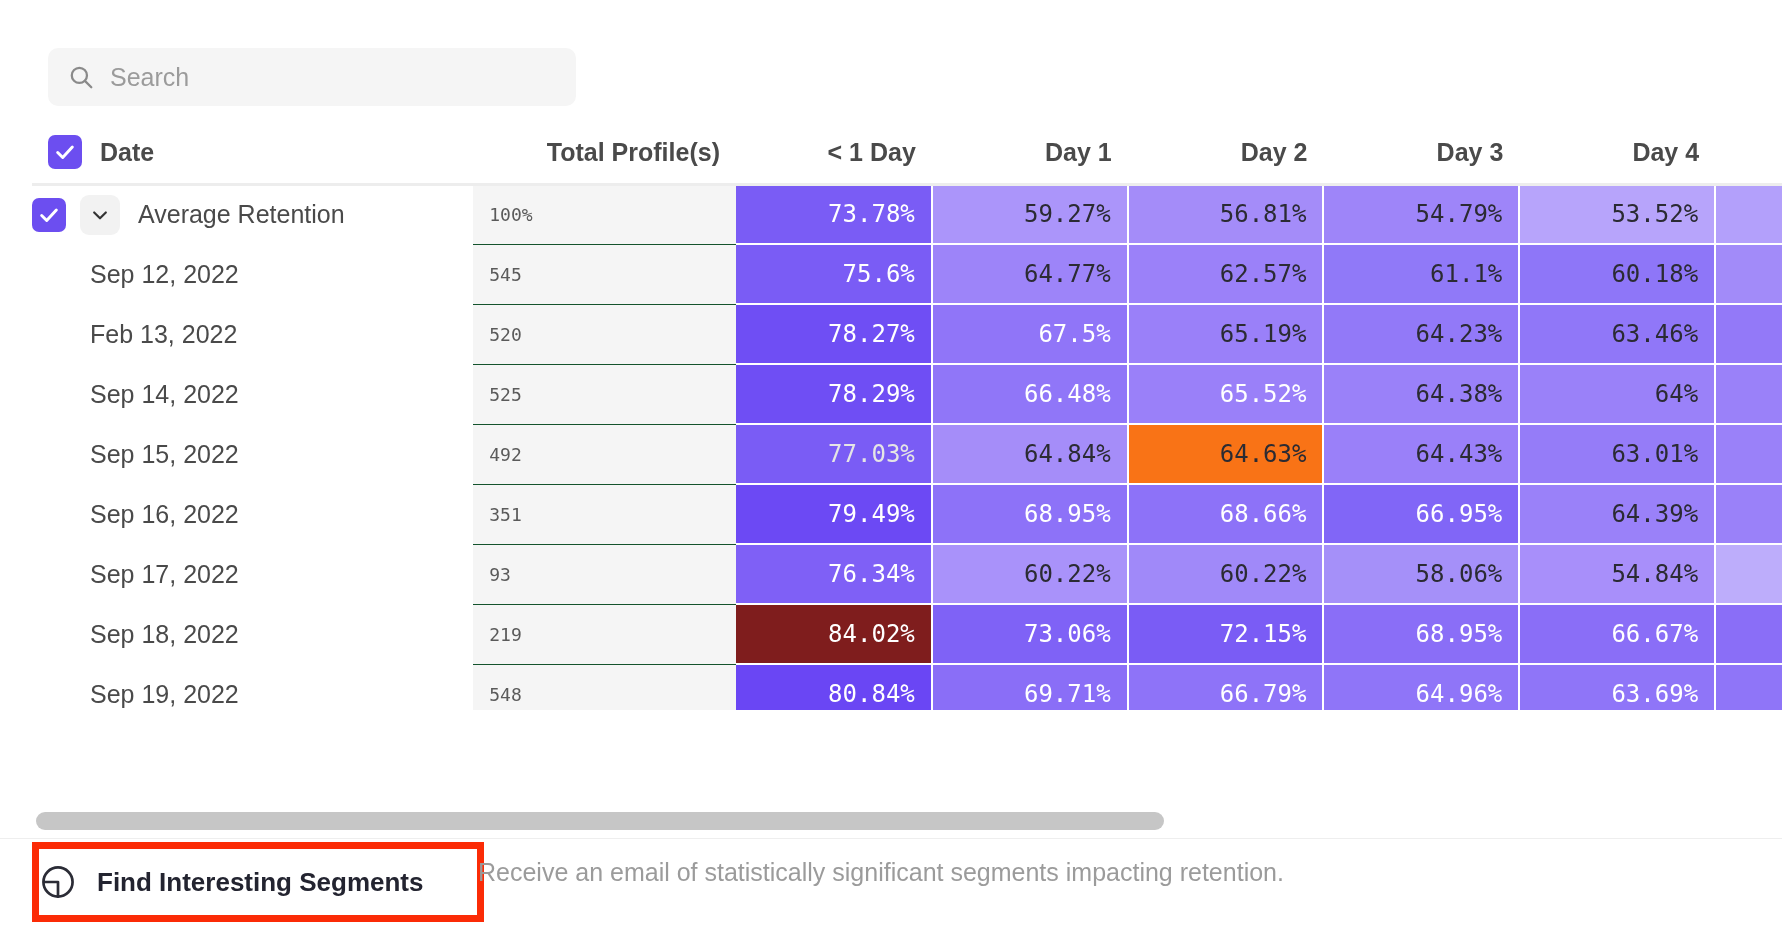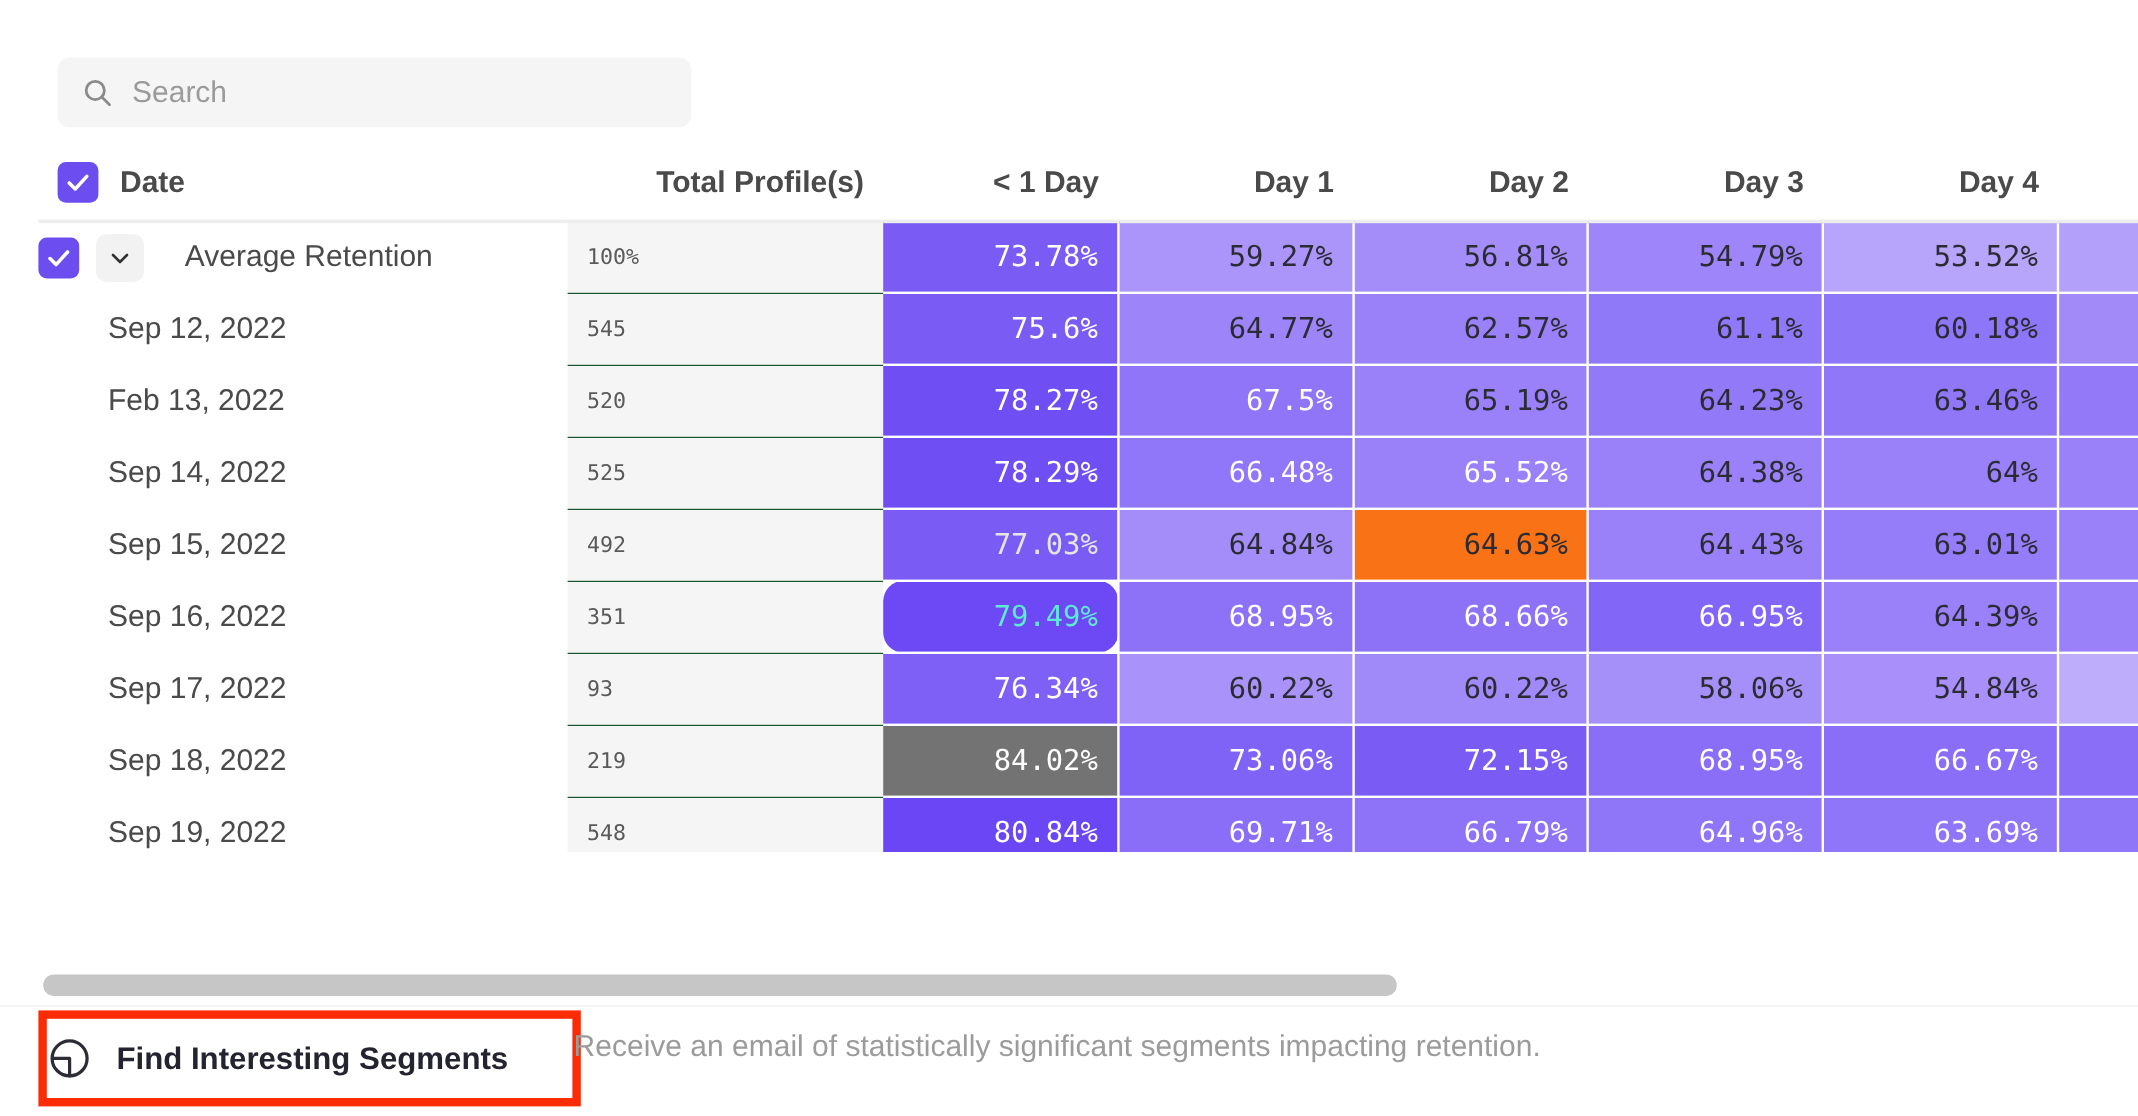--- a/index.html
+++ b/index.html
@@ -121,21 +121,21 @@
   .chev {
     width: 40px; height: 40px;
     flex: 0 0 40px;
     border-radius: 9px;
     background: #f2f2f2;
     display: flex; align-items: center; justify-content: center;
     cursor: pointer;
   }
   .chev svg { width: 20px; height: 20px; display: block; color:#333; }
   .date-label { padding-left: 4px; }
-  tr.avg td.c-date .date-label { padding-left: 4px; margin-left: 16px; }
+  tr.avg td.c-date .date-label { padding-left: 4px; }
   tr.sub td.c-date .date-label { margin-left: 54px; }
 
   
   .hscroll-track {
     position: absolute;
     left: 0;
     top: 806px;
     width: 1782px;
     height: 30px;
     background: #ffffff;
@@ -311,21 +311,21 @@
             <td class="c-cell" style="background: rgb(149, 124, 248); color: rgb(43, 43, 51);">63.01%</td>
             <td class="c-cell" style="background: rgb(154, 129, 249); color: rgb(43, 43, 51);">62.6%</td>
           </tr>
           <tr class="sub">
             <td class="c-date">
               <div class="date-inner">
                 <span class="date-label">Sep 16, 2022</span>
               </div>
             </td>
             <td class="c-total">351</td>
-            <td class="c-cell" style="background: rgb(108, 73, 244); color: #5eead4; border-radius: 17px;">79.49%</td>
+            <td class="c-cell" style="background: rgb(108, 73, 244); color: #ffffff;">79.49%</td>
             <td class="c-cell" style="background: rgb(141, 114, 248); color: rgb(255, 255, 255);">68.95%</td>
             <td class="c-cell" style="background: rgb(141, 114, 248); color: rgb(255, 255, 255);">68.66%</td>
             <td class="c-cell" style="background: rgb(129, 102, 247); color: rgb(255, 255, 255);">66.95%</td>
             <td class="c-cell" style="background: rgb(154, 129, 249); color: rgb(43, 43, 51);">64.39%</td>
             <td class="c-cell" style="background: rgb(154, 129, 249); color: rgb(43, 43, 51);">63.25%</td>
           </tr>
           <tr class="sub">
             <td class="c-date">
               <div class="date-inner">
                 <span class="date-label">Sep 17, 2022</span>
@@ -339,21 +339,21 @@
             <td class="c-cell" style="background: rgb(168, 143, 250); color: rgb(43, 43, 51);">54.84%</td>
             <td class="c-cell" style="background: rgb(189, 173, 251); color: rgb(43, 43, 51);">51.61%</td>
           </tr>
           <tr class="sub">
             <td class="c-date">
               <div class="date-inner">
                 <span class="date-label">Sep 18, 2022</span>
               </div>
             </td>
             <td class="c-total">219</td>
-            <td class="c-cell" style="background: #737373; color: rgb(255, 255, 255); margin-left: 40px;">84.02%</td>
+            <td class="c-cell" style="background: #7f1d1d; color: rgb(255, 255, 255); margin-left: 40px;">84.02%</td>
             <td class="c-cell" style="background: rgb(127, 98, 246); color: rgb(255, 255, 255);">73.06%</td>
             <td class="c-cell" style="background: rgb(122, 92, 245); color: rgb(255, 255, 255);">72.15%</td>
             <td class="c-cell" style="background: rgb(138, 110, 247); color: rgb(255, 255, 255);">68.95%</td>
             <td class="c-cell" style="background: rgb(138, 110, 247); color: rgb(255, 255, 255);">66.67%</td>
             <td class="c-cell" style="background: rgb(138, 110, 247); color: rgb(255, 255, 255);">66.21%</td>
           </tr>
           <tr class="sub">
             <td class="c-date">
               <div class="date-inner">
                 <span class="date-label">Sep 19, 2022</span>

